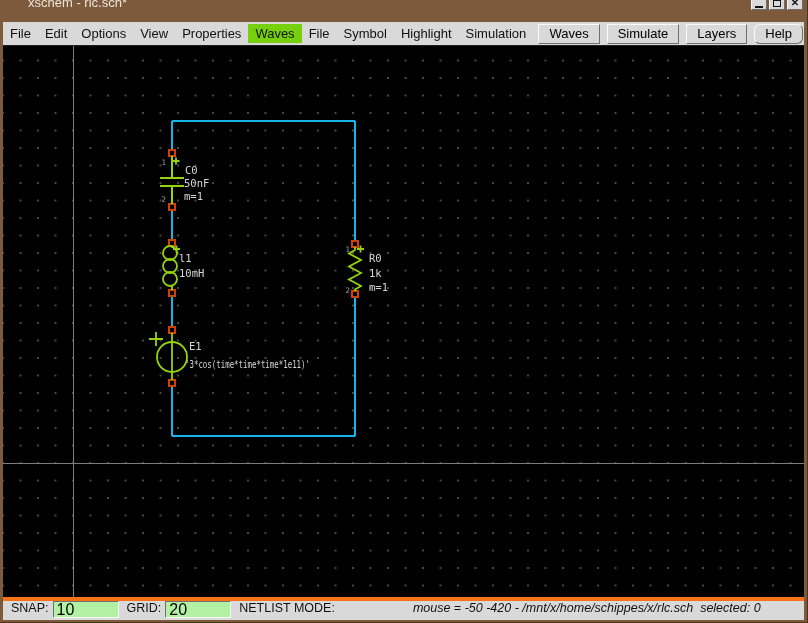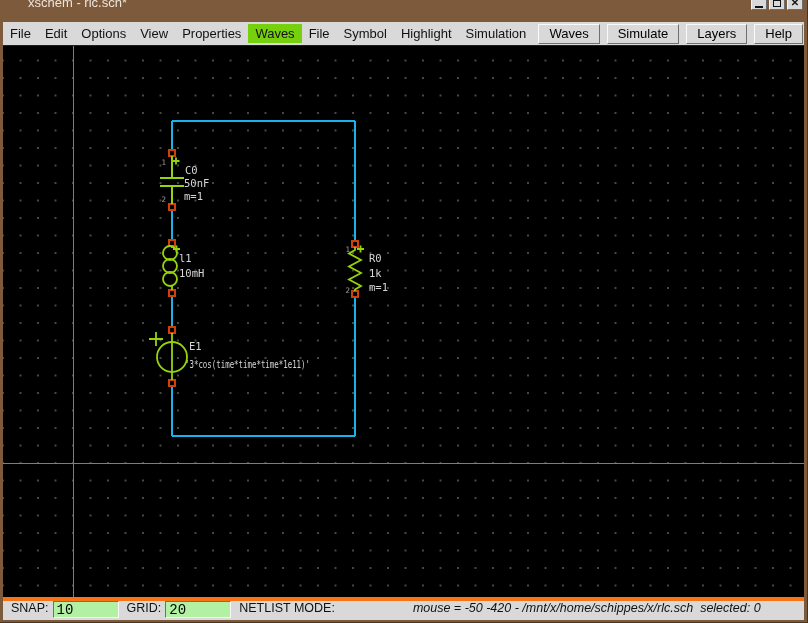--- a/index.html
+++ b/index.html
@@ -16,38 +16,38 @@
   .winbtn{width:16px;height:14px;background:#d9d9d9;border:1px solid #6e6e6e;border-top-color:#f5f5f5;border-left-color:#f5f5f5;display:flex;align-items:center;justify-content:center;cursor:default;}
   .g-min{width:8px;height:3px;border-bottom:2px solid #111;margin-top:6px;}
   .g-max{width:8px;height:8px;border:1px solid #111;border-top-width:2px;}
   .g-close{font-size:10px;font-weight:bold;color:#111;line-height:10px;}
   
   .menubar{height:24px;flex:0 0 24px;margin:0 3px;background:var(--menubar-bg,#d9d9d9);display:flex;align-items:center;font-size:13px;color:#111;border-bottom:1px solid #1f1f1f;}
   .menu-item{padding:2px 7px;white-space:nowrap;cursor:default;}
   .menu-item.highlighted{background:var(--layers-highlight,#76d00e);}
   .mb-spacer{flex:1 1 auto;}
   .tb-btn{height:20px;padding:1px 10px;margin-right:7px;background:#d9d9d9;border:1px solid #707070;border-top-color:#fafafa;border-left-color:#fafafa;font-size:13px;white-space:nowrap;cursor:default;}
-  .tb-btn:last-child{margin-right:1px;}
+  .tb-btn:last-child{margin-right:1px;border-radius:6px;}
   
   .canvas{position:relative;flex:1 1 auto;margin:0 3px;background-color:var(--canvas-bg,#000);
     background-image:radial-gradient(circle,var(--grid-dot,#4a4a44) 0.8px,transparent 1.1px);
     background-size:17.5px 17.5px;background-position:8.75px 5.75px;overflow:hidden;}
   .axis-v{position:absolute;left:70px;top:0;bottom:0;width:1px;background:var(--axis,#7d7d7d);}
   .axis-h{position:absolute;top:417px;left:0;right:0;height:1px;background:var(--axis,#7d7d7d);}
   svg.schem{position:absolute;left:0;top:0;}
   .wire{stroke:var(--wire,#18b4e9);stroke-width:2;fill:none;shape-rendering:crispEdges;}
   .sym{stroke:var(--symbol,#95d40c);stroke-width:1.8;fill:none;}
   .sym-sq{shape-rendering:crispEdges;}
   .pin{stroke:var(--pin,#d14007);stroke-width:1.8;fill:none;shape-rendering:crispEdges;}
   .lbl{fill:var(--label,#d6d6d6);font-family:"DejaVu Sans Mono",monospace;font-size:10.5px;}
   .pinnum{fill:#9a9a9a;font-family:"DejaVu Sans Mono",monospace;font-size:7.5px;}
   
   .statusbar{height:23px;flex:0 0 23px;margin:0 3px;background:var(--menubar-bg,#d9d9d9);display:flex;align-items:flex-start;font-size:12.5px;color:#111;border-top:4px solid #f97316;}
   .sb-label{margin-left:8px;white-space:nowrap;}
-  .sb-input{height:17px;margin-left:4px;border:1px solid #707070;border-bottom-color:#fafafa;border-right-color:#fafafa;font-family:Liberation Mono, monospace;font-size:14px;padding:0 3px;outline:none;}
+  .sb-input{height:17px;margin-left:4px;border:1px solid #707070;border-bottom-color:#fafafa;border-right-color:#fafafa;font-family:Liberation Sans, sans-serif;font-size:16px;padding:0 3px;outline:none;}
   .sb-green{width:66px;background:var(--input-green,#b2f1a4);}
   .sb-gray{width:64px;background:#d4d4d4;margin-top:35px;}
   .sb-status{margin-left:10px;white-space:pre;font-style:italic;}
   .bottom-edge{height:2px;flex:0 0 2px;}
 </style>
 </head>
 <body>
 
 <div class="window">
 

